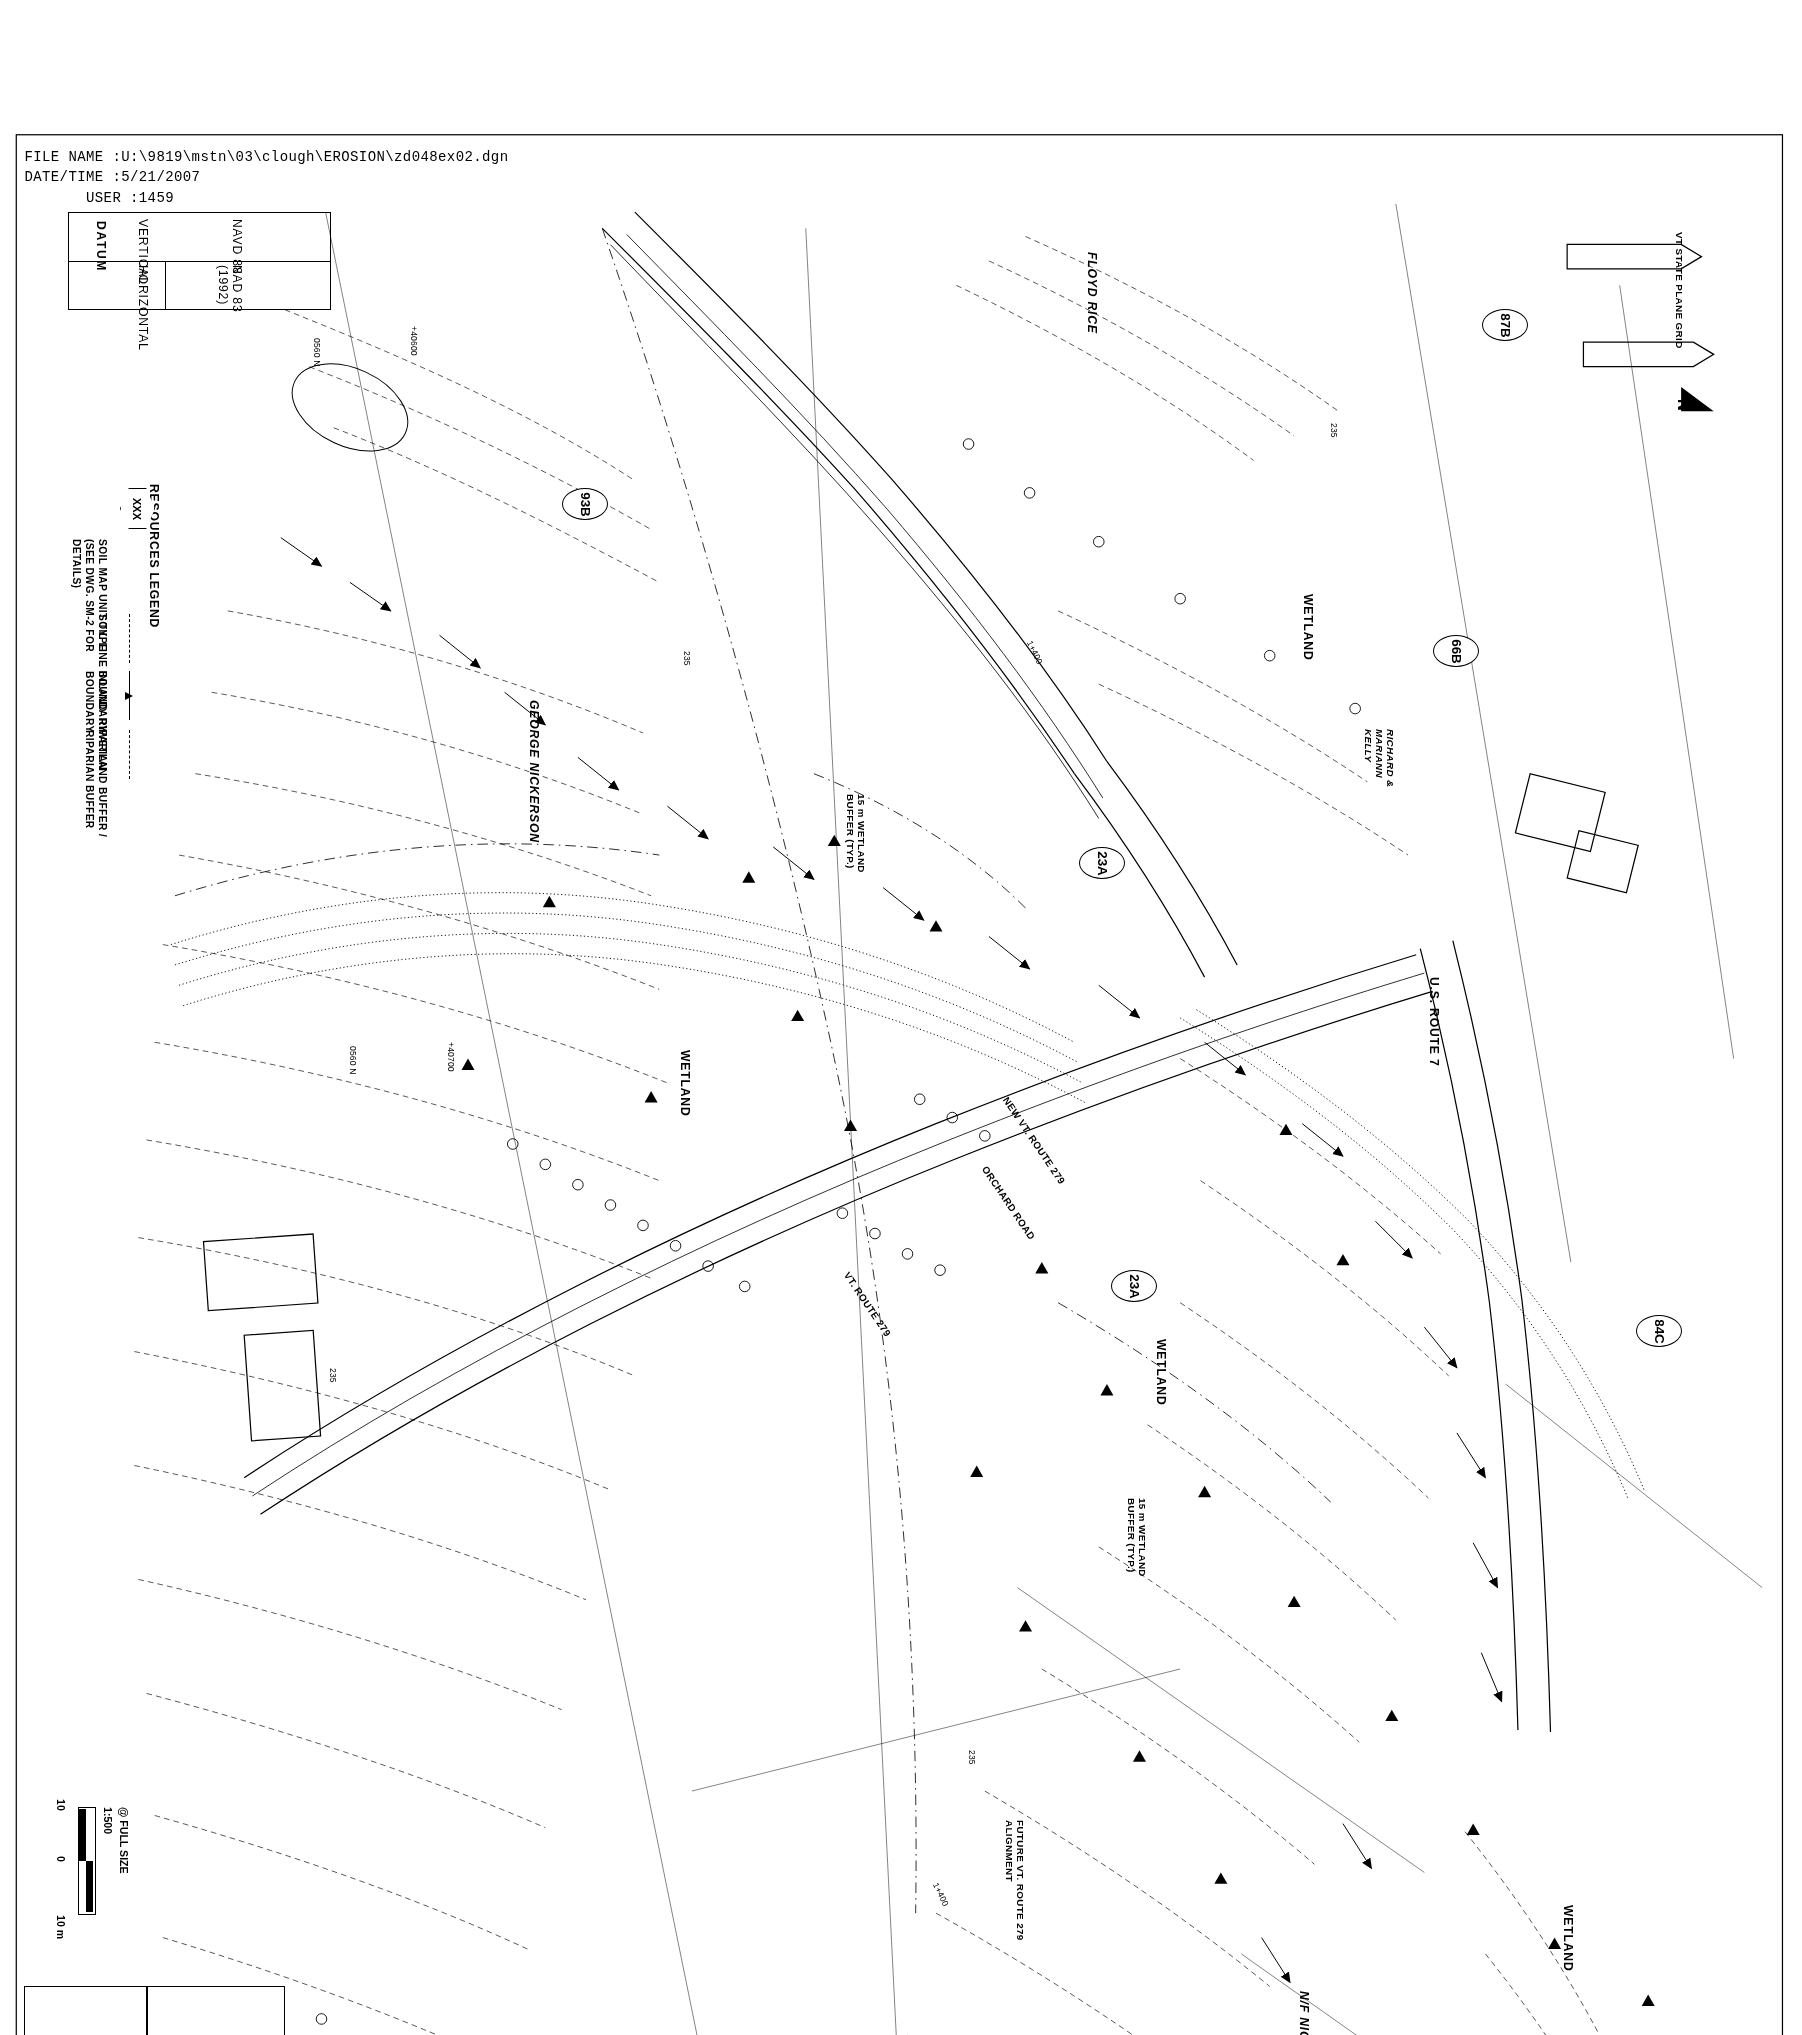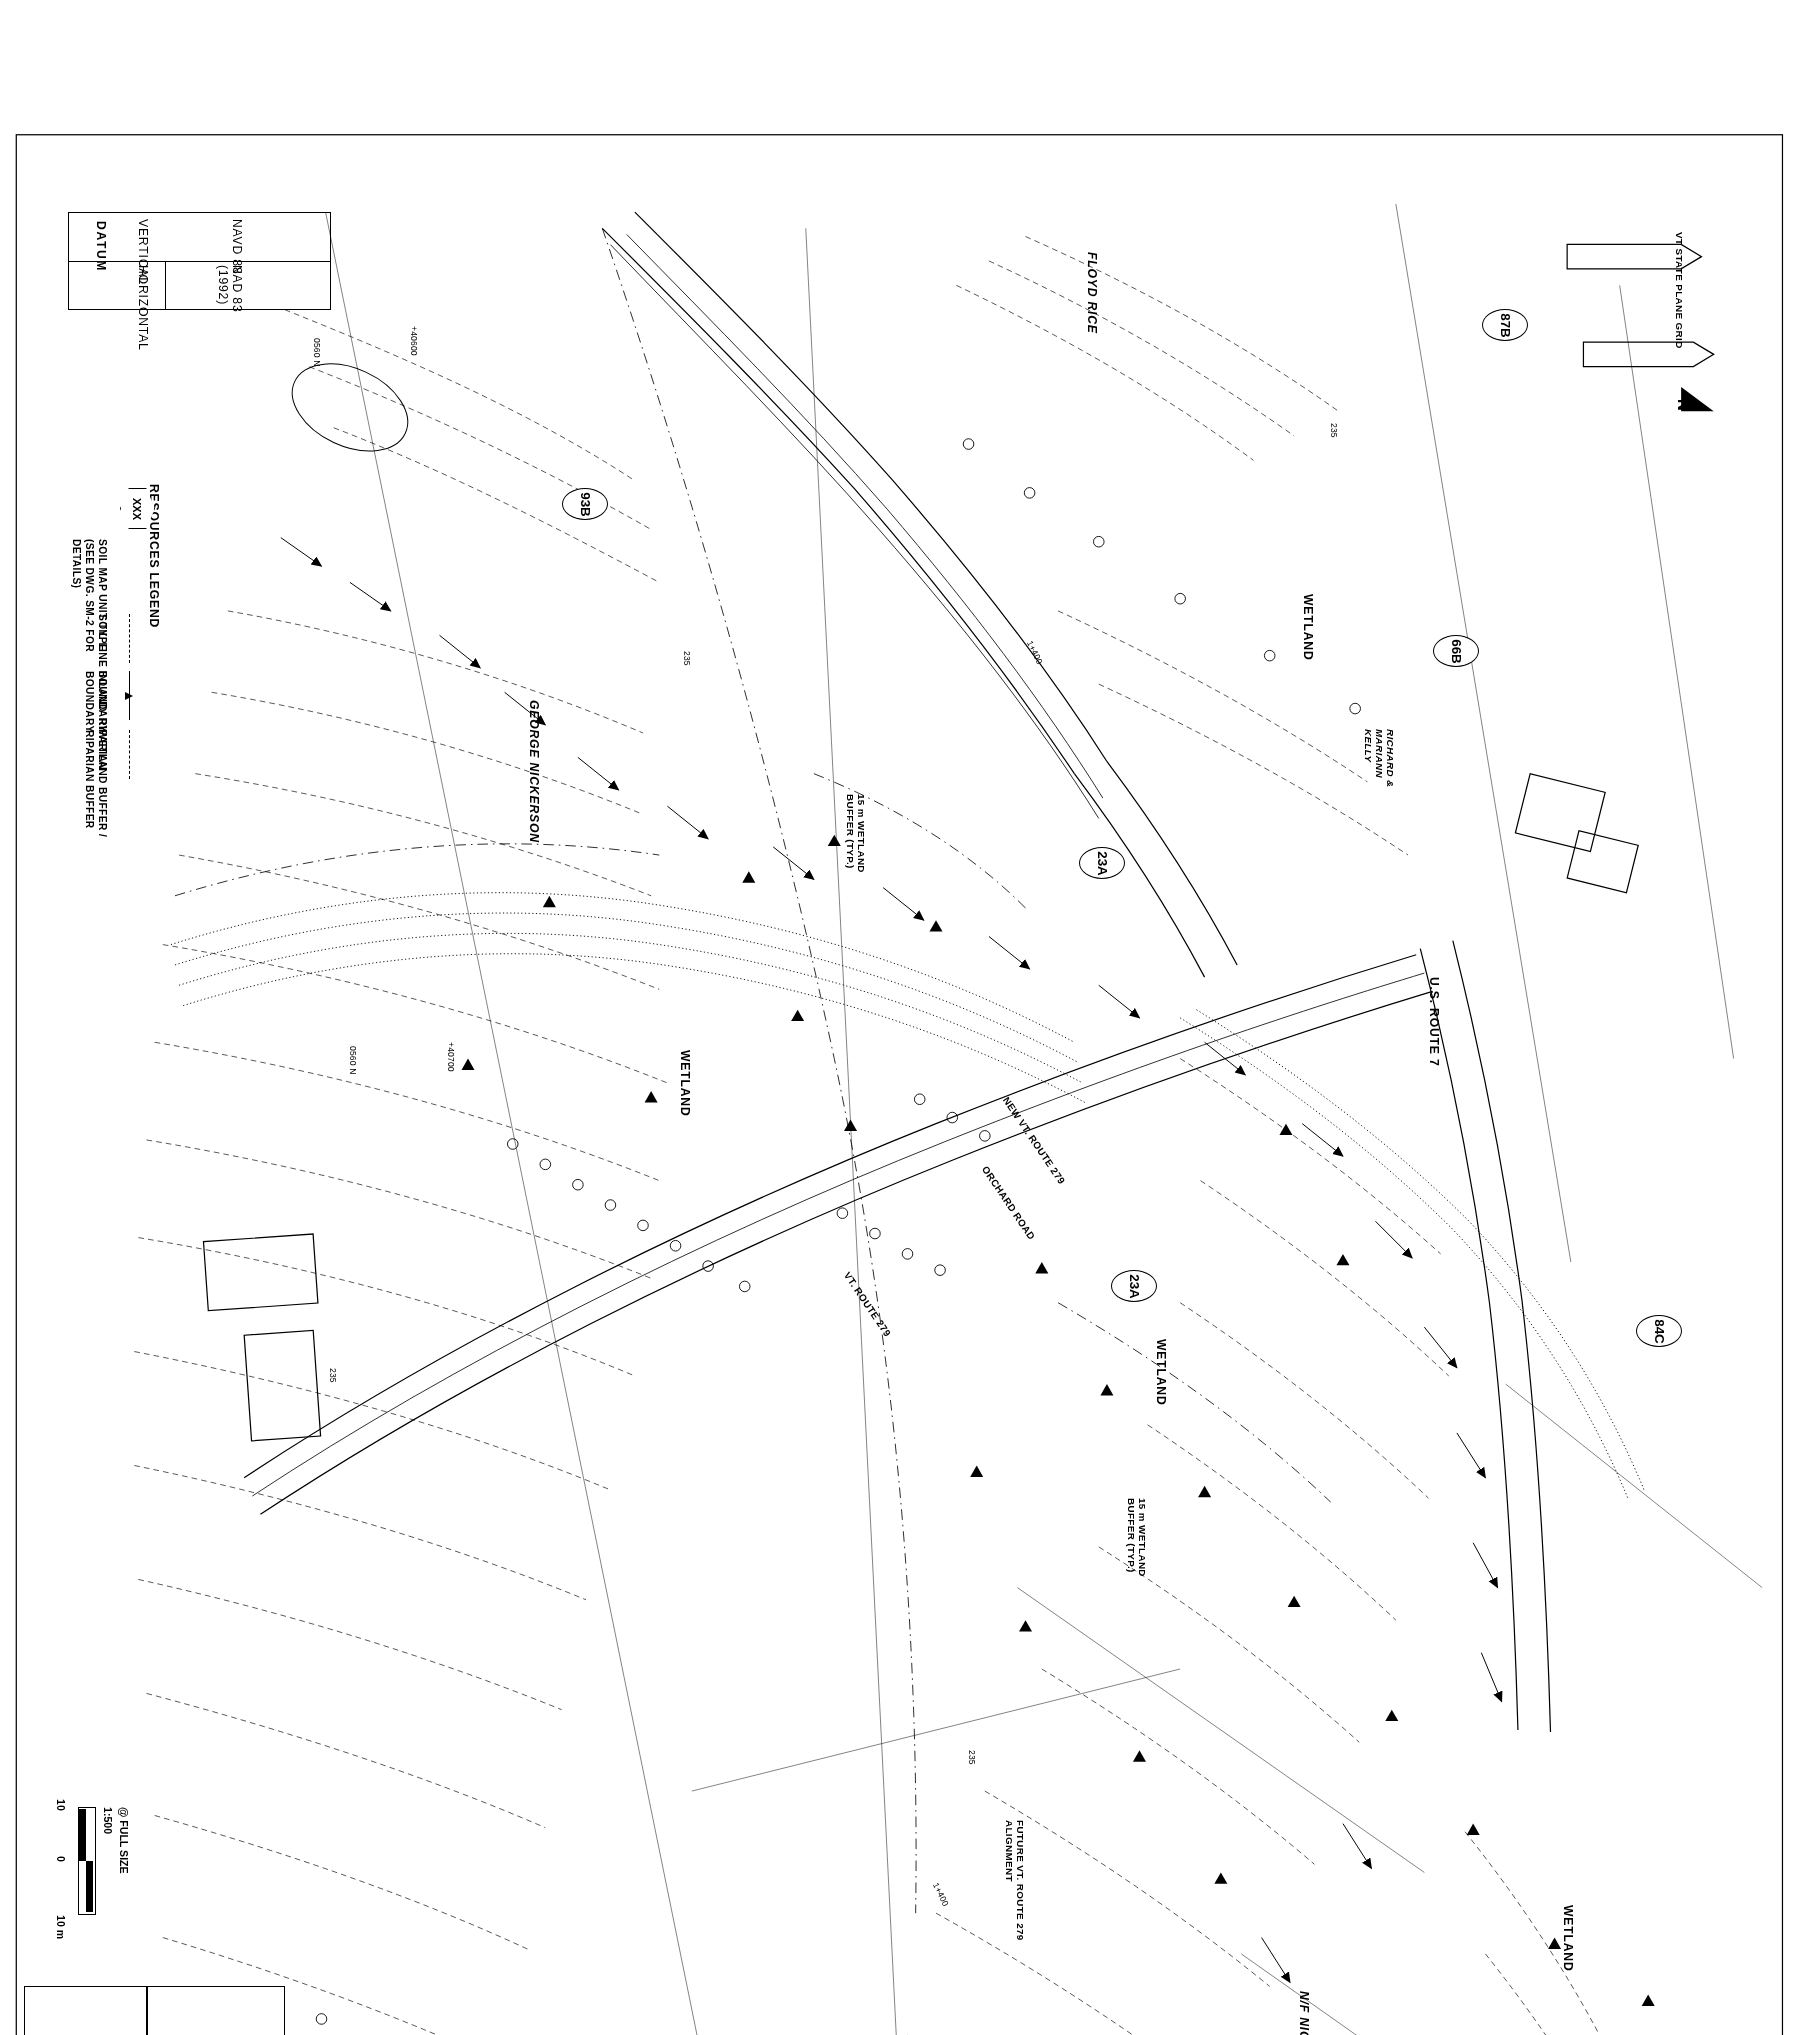--- a/index.html
+++ b/index.html
@@ -328,20 +328,25 @@
         <circle cx="1220" cy="5120" r="13"></circle>
       <circle cx="1450" cy="5230" r="13"></circle>
         <circle cx="1800" cy="5390" r="13"></circle>
       <circle cx="2100" cy="5520" r="13"></circle>
         <circle cx="2600" cy="5740" r="13"></circle>
       <circle cx="1280" cy="6760" r="13"></circle>
         <circle cx="900" cy="6300" r="13"></circle>
     </g>
   </svg>
 
+  <div class="abs mono" id="filehdr">
+    <div>FILE NAME :U:\9819\mstn\03\clough\EROSION\zd048ex02.dgn</div>
+    <div>DATE/TIME :5/21/2007</div>
+    <div>       USER :1459</div>
+  </div>
 
   <div class="abs box" id="datum">
     <div class="inner">
 
       <div class="vline" style="left:0;top:48px;width:261px;height:1.2px;"></div>
       <div class="vline" style="left:96px;top:48px;width:1.2px;height:48px;"></div>
 
       <div class="lbl bold" style="left:39px;top:8.1px;transform:rotate(90deg);transform-origin:0 0;letter-spacing:1.6px;">DATUM</div>
       <div class="lbl" style="left:81px;top:5.7px;transform:rotate(90deg);transform-origin:0 0;">VERTICAL</div>
       <div class="lbl" style="left:175px;top:5.7px;transform:rotate(90deg);transform-origin:0 0;">NAVD 88</div>

